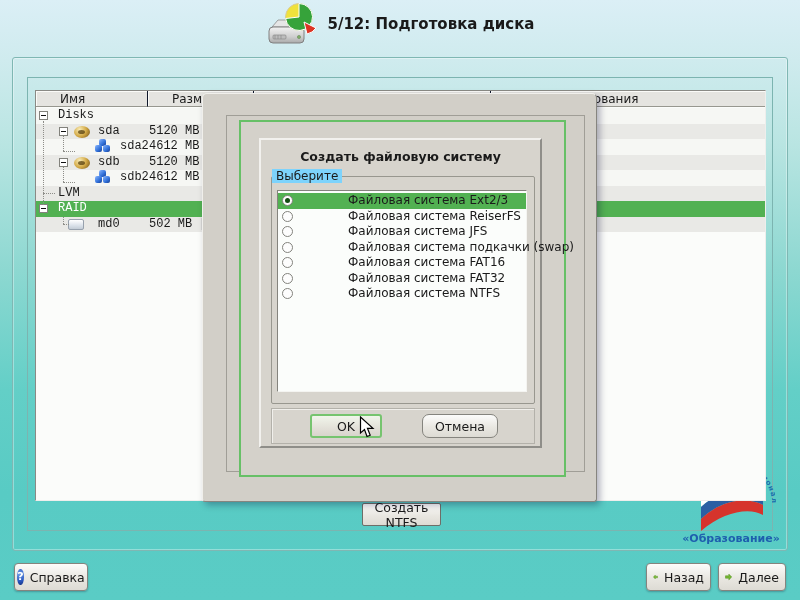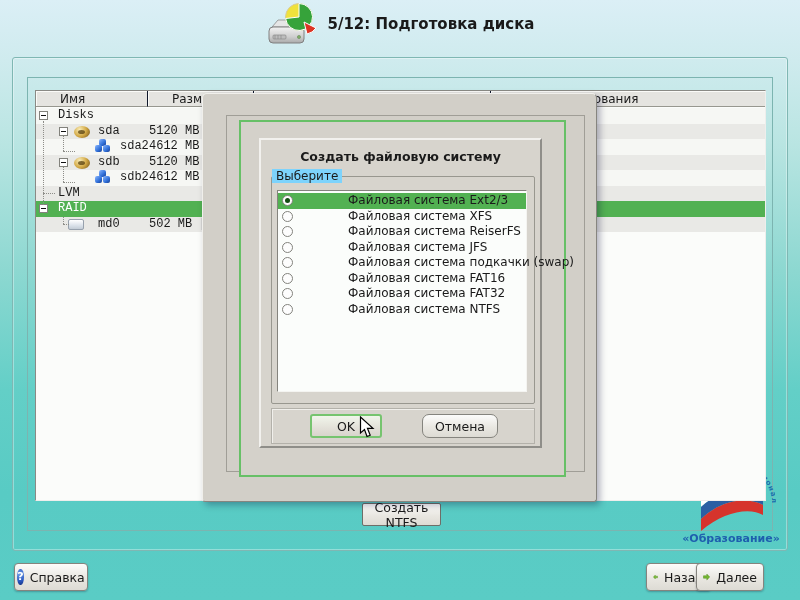--- a/index.html
+++ b/index.html
@@ -46,21 +46,21 @@
   .dot-v{position:absolute;width:0;border-left:1px dotted #8d8d88;}
   .dot-h{position:absolute;height:0;border-top:1px dotted #8d8d88;}
   
   .btn{font-family:inherit;font-size:12.5px;color:#1a1a1a;cursor:default;
     border:1px solid #85847e;border-radius:4px;
     background:linear-gradient(180deg,#fcfcfb,#e9e7e1 55%,#dddbd4);
     box-shadow:0 1px 2px rgba(0,0,40,.25);display:flex;align-items:center;justify-content:center;gap:6px;}
   .raid-btn{position:absolute;left:362px;top:503px;width:79px;height:23px;z-index:3;border-radius:2px;box-shadow:none;border-color:#6e6e68;}
   .help-btn{position:absolute;left:14px;top:563px;width:74px;height:28px;}
   .back-btn{position:absolute;left:646px;top:563px;width:65px;height:28px;text-align:center;}
-  .next-btn{position:absolute;left:696px;top:563px;width:68px;height:28px;}
+  .next-btn{position:absolute;left:718px;top:563px;width:68px;height:28px;}
   .qicon{width:16px;height:16px;border-radius:50%;color:#fff;font-size:11px;font-weight:bold;line-height:16px;text-align:center;
     background:radial-gradient(circle at 35% 30%,#6f9fe8,#2856c0 60%,#15307e);}
   
   .dialog{position:absolute;left:202px;top:93px;width:395px;height:409px;z-index:20;
     background:#d2cfc8;border:1px solid;border-color:#f0efeb #86857f #86857f #f0efeb;border-radius:5px 5px 3px 3px;
     box-shadow:3px 3px 7px rgba(0,0,50,.3);box-sizing:border-box;}
   .frameA{position:absolute;left:23px;top:21px;width:357px;height:355px;border:1px solid #a09e97;}
   .frameB{position:absolute;left:36px;top:26px;width:323px;height:353px;border:2px solid #67c067;background:#d4d1ca;}
   .dpanel{position:absolute;left:18px;top:16px;width:283px;height:310px;background:#d7d4cd;box-sizing:border-box;
     border:2px solid;border-color:#f2f1ee #8f8e89 #8f8e89 #f2f1ee;padding-left:39px;}
@@ -199,24 +199,20 @@
       <div class="dtitle">Создать файловую систему</div>
       <div class="group">
         <span class="legend">Выберите</span>
         <div class="fslist">
             <div class="opt sel">
               <span class="radio"></span>
               <span class="olbl">Файловая система Ext2/3</span>
             </div>
             <div class="opt">
               <span class="radio"></span>
-              <span class="olbl">Файловая система XFS</span>
-            </div>
-            <div class="opt">
-              <span class="radio"></span>
               <span class="olbl">Файловая система ReiserFS</span>
             </div>
             <div class="opt">
               <span class="radio"></span>
               <span class="olbl">Файловая система JFS</span>
             </div>
             <div class="opt">
               <span class="radio"></span>
               <span class="olbl">Файловая система подкачки (swap)</span>
             </div>

